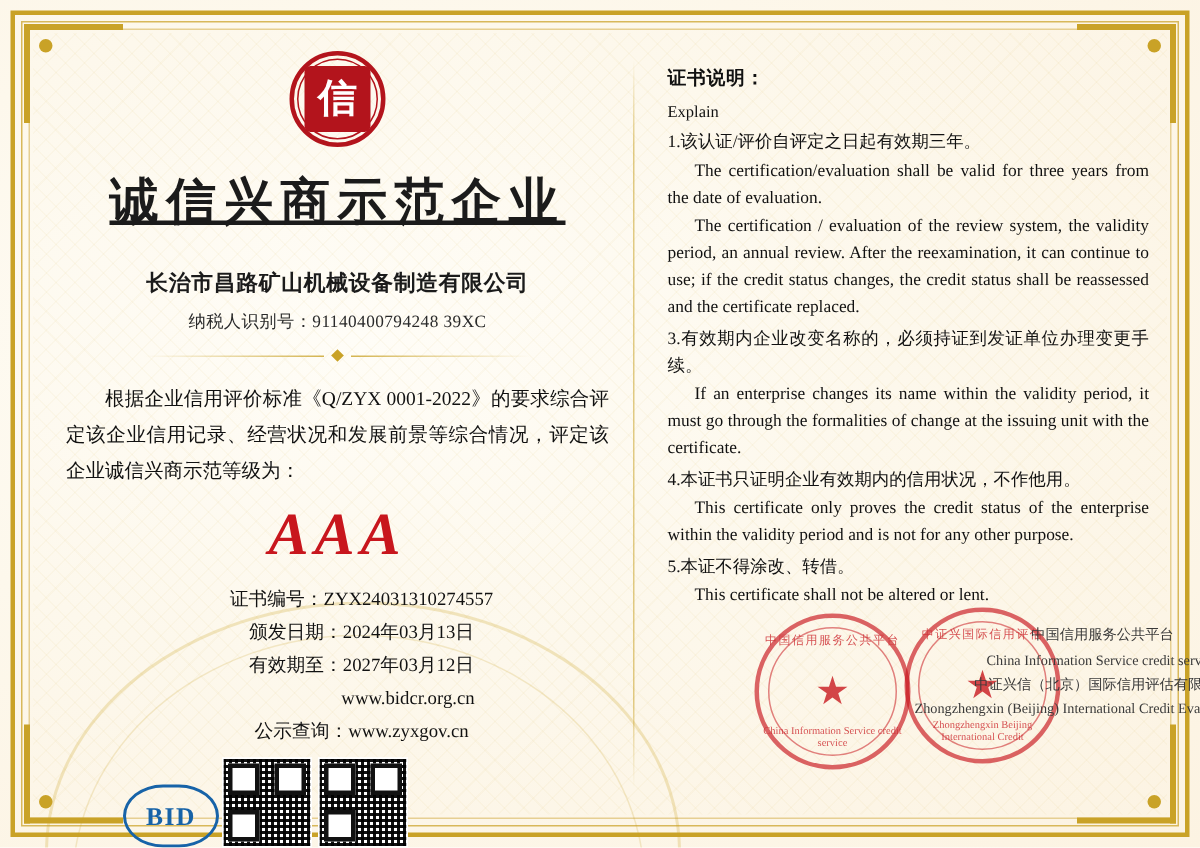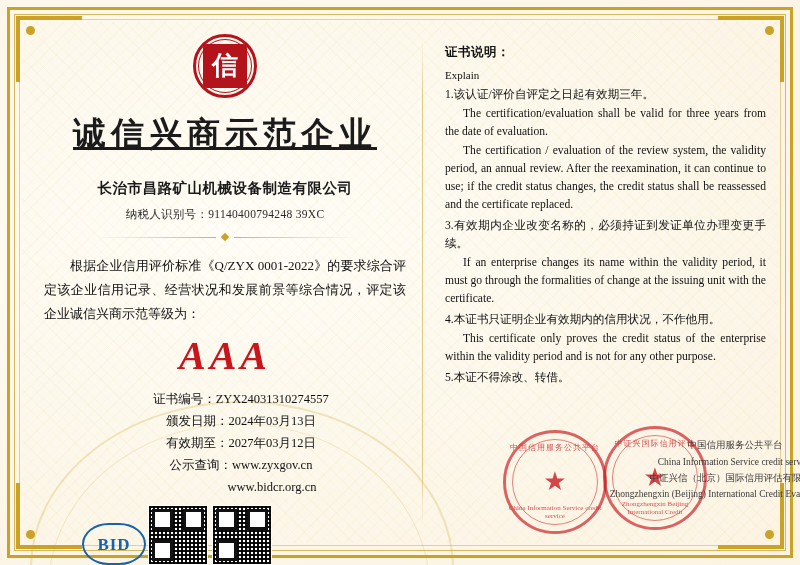--- a/index.html
+++ b/index.html
@@ -297,21 +297,21 @@
     text-align: justify;
     margin-bottom: 1px;
   }
   .clause.cn { margin-top: 3px; }
   .clause.en { text-indent: 18px; }
 
   
   .stamps {
     position: absolute;
     left: 6px;
-    bottom: 3px;
+    bottom: 24px;
     width: 100%;
     height: 110px;
   }
   .stamp {
     position: absolute;
     width: 104px; height: 104px;
     border-radius: 50%;
     border: 3px solid rgba(200,22,29,0.75);
     box-sizing: border-box;
     color: rgba(200,22,29,0.85);
@@ -407,25 +407,25 @@
       <div class="meta">
         <div class="row">
           <span>证书编号：</span><span>ZYX24031310274557</span>
         </div>
         <div class="row">
           <span>颁发日期：</span><span>2024年03月13日</span>
         </div>
         <div class="row">
           <span>有效期至：</span><span>2027年03月12日</span>
         </div>
+        <div class="row url-indent">
+          <span>www.bidcr.org.cn</span>
+        </div>
         <div class="row">
           <span>公示查询：</span><span>www.zyxgov.cn</span>
-        </div>
-        <div class="row url-indent">
-          <span>www.bidcr.org.cn</span>
         </div>
       </div>
 
       <div class="badges">
         <div class="badge">
           <div class="bid-logo">BID</div>
 
         </div>
         <div class="badge">
           <div class="qr">
@@ -454,20 +454,21 @@
 
       <div class="clause en">The certification / evaluation of the review system, the validity period, an annual review. After the reexamination, it can continue to use; if the credit status changes, the credit status shall be reassessed and the certificate replaced.</div>
 
       <div class="clause cn">3.有效期内企业改变名称的，必须持证到发证单位办理变更手续。</div>
       <div class="clause en">If an enterprise changes its name within the validity period, it must go through the formalities of change at the issuing unit with the certificate.</div>
 
       <div class="clause cn">4.本证书只证明企业有效期内的信用状况，不作他用。</div>
       <div class="clause en">This certificate only proves the credit status of the enterprise within the validity period and is not for any other purpose.</div>
 
       <div class="clause cn">5.本证不得涂改、转借。</div>
+      <div class="clause en">This certificate shall not be altered or lent.</div>
 
       <div class="stamps">
         <div class="stamp s1">
           <div class="inner-ring"></div>
           <div class="arc-text">中国信用服务公共平台</div>
           <div class="star">★</div>
           <div class="bot-text">China Information Service credit service</div>
         </div>
         <div class="stamp s2">
           <div class="inner-ring"></div>

